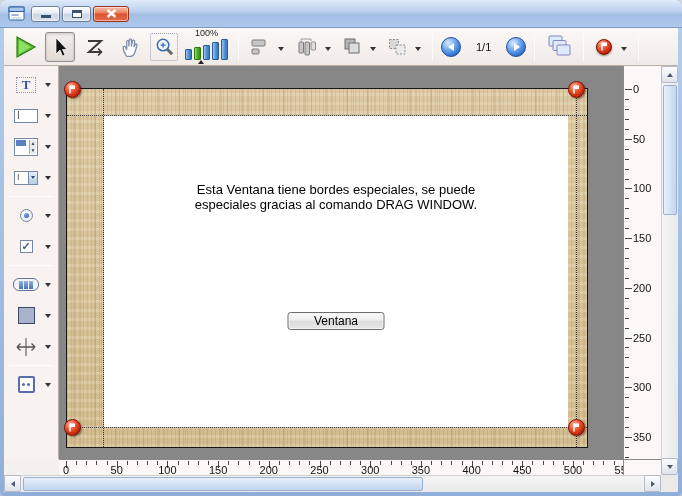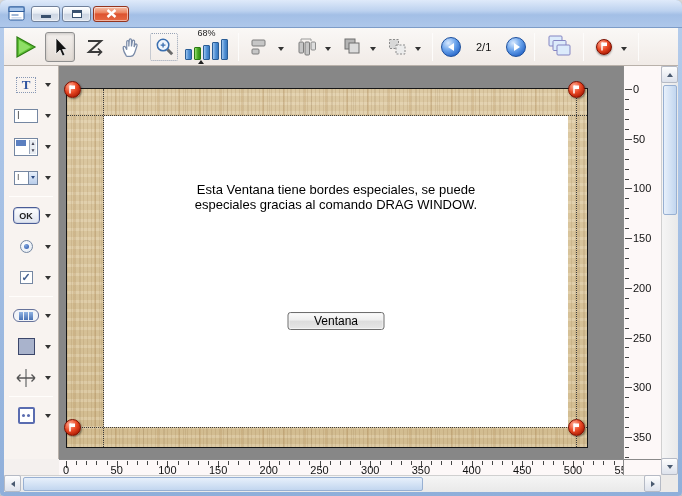--- a/index.html
+++ b/index.html
@@ -233,21 +233,21 @@
       </svg>
     </button>
     <button class="tbtn dotted">
       <svg width="23" height="23" viewBox="0 0 24 24">
         <line x1="15" y1="15" x2="20" y2="20" stroke="#6a6a6a" stroke-width="3"></line>
         <circle cx="10.5" cy="10.5" r="6" fill="#eef5fd" stroke="#3a6fb0" stroke-width="1.6"></circle>
         <path d="M10.5 8 v5 M8 10.5 h5" stroke="#3a6fb0" stroke-width="1.4"></path>
       </svg>
     </button>
     <div class="zoomgroup">
-      <span class="zlabel">68%</span>
+      <span class="zlabel">100%</span>
       <div class="zbars">
         <span class="zbar" style="height:11px"></span>
         <span class="zbar active" style="height:13px"></span>
         <span class="zbar" style="height:15px"></span>
         <span class="zbar" style="height:18px"></span>
         <span class="zbar" style="height:21px"></span>
       </div>
       <span class="zmarker">
           <i></i>
         </span>
@@ -288,21 +288,21 @@
           <rect x="2.5" y="2.5" width="9" height="9" fill="#d8d8d8" stroke="#8a8a8a" stroke-dasharray="2,1.5"></rect>
           <rect x="9" y="8" width="9" height="9" fill="#ececec" stroke="#8a8a8a" stroke-dasharray="2,1.5"></rect>
         </svg>
       </button>
       <button class="dd-btn"><span class="dd-arrow"></span></button>
     </div>
     <i class="sep"></i>
     <button class="navcircle">
         <span class="tri-left"></span>
       </button>
-    <span class="pageind">2/1</span>
+    <span class="pageind">1/1</span>
     <button class="navcircle">
         <span class="tri-right"></span>
       </button>
     <i class="sep"></i>
     <button class="tbtn" style="width:32px">
       <svg width="27" height="25" viewBox="0 0 27 25">
         <g stroke="#8585c2" fill="#dcebfb">
           <rect x="3" y="2" width="13" height="10" rx="1"></rect>
           <rect x="7" y="6.5" width="13" height="10" rx="1"></rect>
           <rect x="11" y="11" width="13" height="10" rx="1"></rect>
@@ -353,26 +353,20 @@
       </div>
       <div class="stool">
         <span class="icon-slot">
             <span class="mi-combo">I<span class="cb">
                 <i></i>
               </span></span>
           </span>
         <span class="dd-arrow"></span>
       </div>
       <div class="ssep"></div>
-      <div class="stool">
-        <span class="icon-slot">
-            <span class="mi-okbtn">OK</span>
-          </span>
-        <span class="dd-arrow"></span>
-      </div>
       <div class="stool">
         <span class="icon-slot">
             <span class="mi-radio">
               <i></i>
             </span>
           </span>
         <span class="dd-arrow"></span>
       </div>
       <div class="stool">
         <span class="icon-slot">

